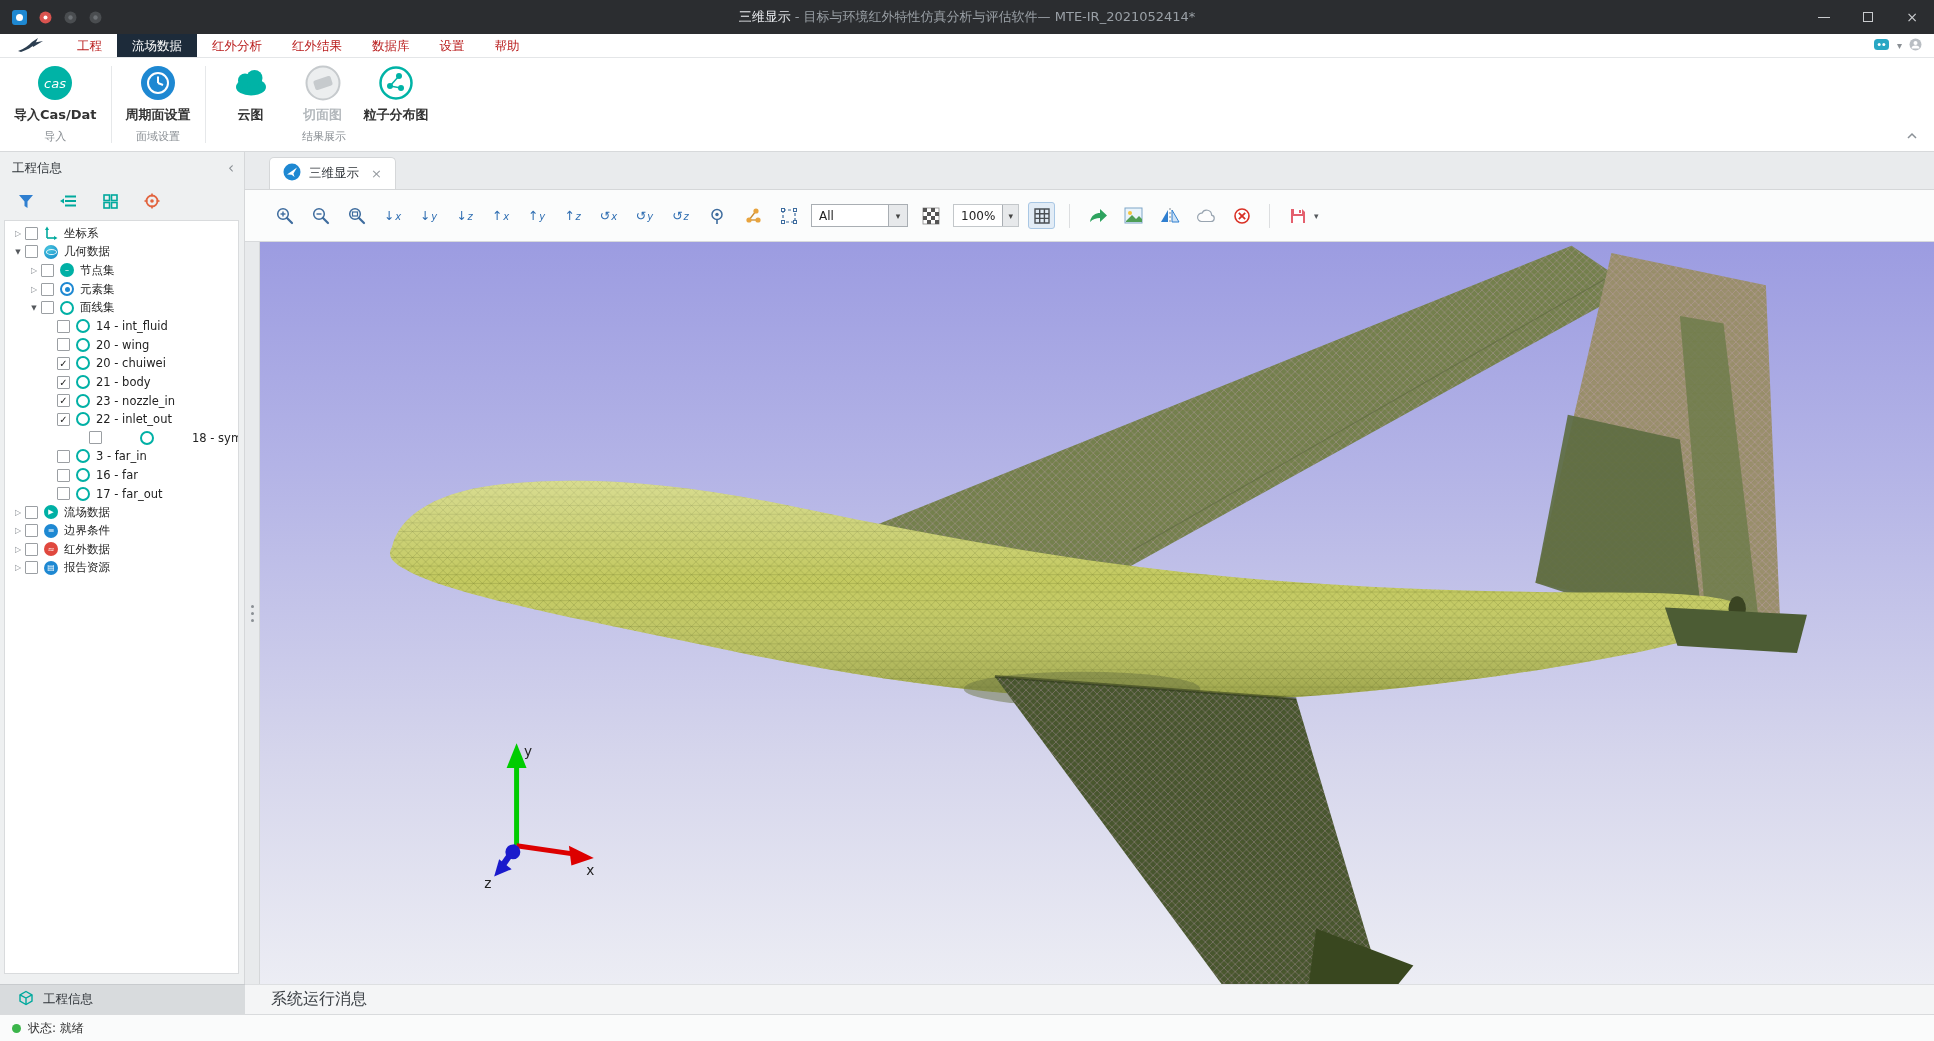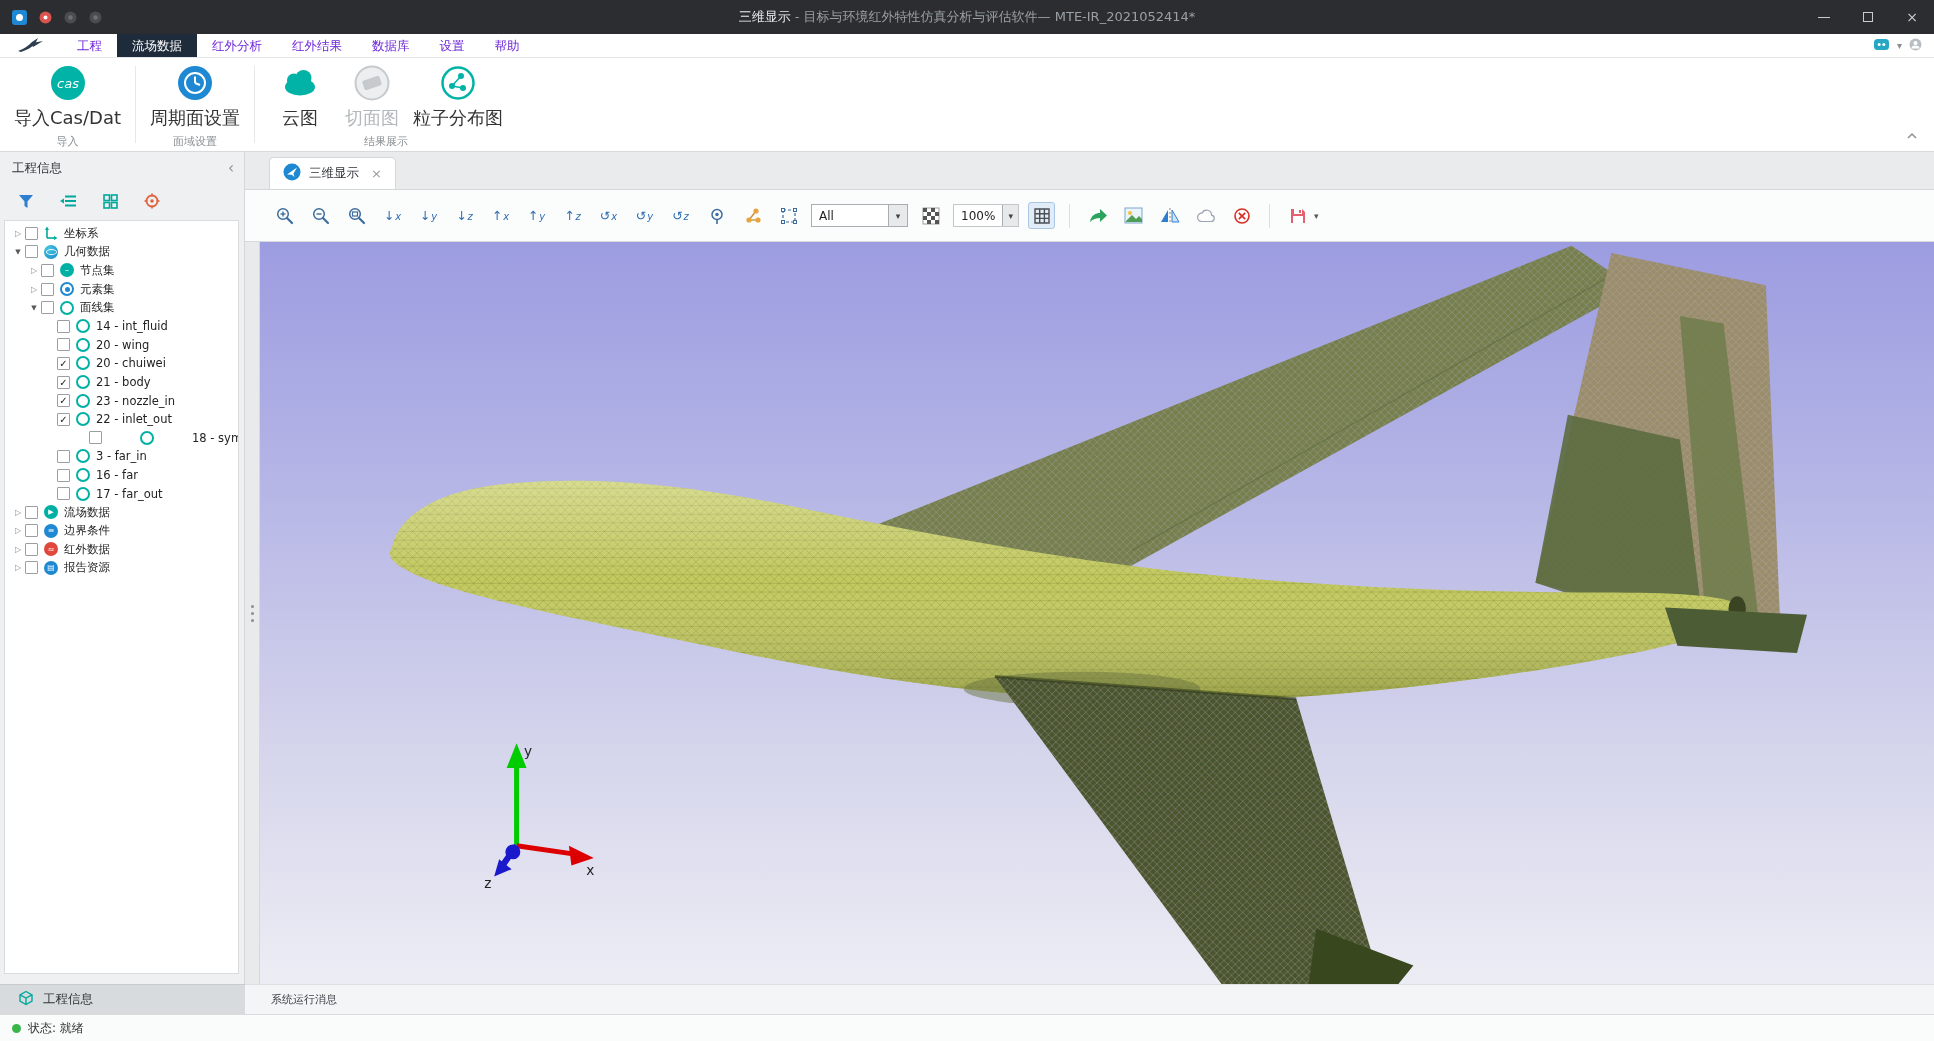--- a/index.html
+++ b/index.html
@@ -14,32 +14,32 @@
   .tb-title .primary { color:#e8eaed; }
   .tb-controls { margin-left:auto; display:flex; height:34px; }
   .tb-btn { width:44px; height:34px; display:flex; align-items:center; justify-content:center; color:#c9cbce; font-size:14px; }
   .tb-btn .maxbox { width:10px; height:10px; border:1.4px solid #c9cbce; }
   .tb-btn .minbar { width:12px; height:0; border-bottom:1.6px solid #c9cbce; }
 
   
   .menubar { position:absolute; top:34px; left:0; width:100%; height:24px; background:#ffffff; border-bottom:1px solid #e4e6e8; display:flex; align-items:stretch; }
   .brand { width:62px; display:flex; align-items:center; justify-content:center; }
   .menu-tabs { display:flex; }
-  .mtab { padding:0 15px; line-height:24px; font-size:12.5px; color:#6d28d9; }
+  .mtab { padding:0 15px; line-height:24px; font-size:12.5px; color:#b91c1c; }
   .mtab.active { background:#1d2b3a; color:#fff; }
   .menubar-right { margin-left:auto; display:flex; align-items:center; gap:7px; padding-right:12px; }
   .menubar-right .caret { color:#8a8f94; font-size:10px; }
 
   
   .ribbon { position:absolute; top:58px; left:0; width:100%; height:94px; background:#fff; border-bottom:1px solid #d7d9db; display:flex; }
   .rgroup { display:flex; flex-direction:column; padding:6px 14px 2px; }
   .rbuttons { display:flex; gap:10px; flex:1; align-items:flex-start; }
   .rbtn { min-width:62px; display:flex; flex-direction:column; align-items:center; gap:4px; }
   .rbtn .ric { width:38px; height:38px; display:flex; align-items:flex-end; justify-content:center; }
-  .rbtn .rlabel { font-size:18px; color:#333; white-space:nowrap; }
+  .rbtn .rlabel { font-size:13px; color:#333; white-space:nowrap;font-weight:bold; }
   .rbtn.disabled .rlabel { color:#b3b8bc; }
   .rglabel { text-align:center; font-size:11px; color:#8a8f94; padding:4px 0 5px; }
   .rsep { width:1px; background:#e6e8ea; margin:8px 0; }
   .ribbon-collapse { position:absolute; right:16px; bottom:8px; }
 
   
   .left-panel { position:absolute; left:0; top:152px; width:245px; bottom:57px; background:#eef0f1; border-right:1px solid #d5d7d9; }
   .lp-header { height:32px; display:flex; align-items:center; padding:0 10px 0 12px; font-size:12.5px; color:#2e3338; }
   .lp-collapse { margin-left:auto; color:#8a8f94; font-size:15px; line-height:1; }
   .lp-toolbar { height:34px; display:flex; align-items:center; gap:22px; padding-left:16px; }
@@ -82,21 +82,21 @@
   .combo.zoomc { width:66px; border-color:#c3c7ca; }
   .savec { display:flex; align-items:center; gap:3px; }
   .savec .caret { font-size:9px; color:#55595d; }
 
   .vstage { flex:1; display:flex; min-height:0; }
   .splitter { width:15px; background:#e8eaec; border-right:1px solid #d5d7d9; display:flex; flex-direction:column; align-items:center; justify-content:center; gap:4px; }
   .splitter b { width:3px; height:3px; border-radius:50%; background:#8a8f94; }
   .viewport { flex:1; position:relative; background:linear-gradient(180deg,#9c9ce1 0%, #b3b3e6 30%, #d6d6ec 70%, #ecedf4 100%); }
   .viewport svg.model { position:absolute; inset:0; width:100%; height:100%; display:block; }
 
-  .message-bar { height:30px; background:#f4f5f6; border-top:1px solid #dddfe1; display:flex; align-items:center; padding-left:26px; font-size:11px; color:#3c4146; }
+  .message-bar { height:30px; background:#f4f5f6; border-top:1px solid #dddfe1; display:flex; align-items:center; padding-left:26px; font-size:16px; color:#3c4146; }
 
   
   .statusbar { position:absolute; left:0; bottom:0; width:100%; height:27px; background:#fafbfb; border-top:1px solid #d9dbdd; display:flex; align-items:center; padding:0 12px; font-size:12px; color:#333; }
   .green-dot { width:9px; height:9px; border-radius:50%; background:#3bb54a; margin-right:7px; }
   .sb-right { margin-left:auto; display:flex; align-items:center; gap:8px;margin-top:44px; }
 </style>
 </head>
 <body>
 
 <div class="titlebar">

